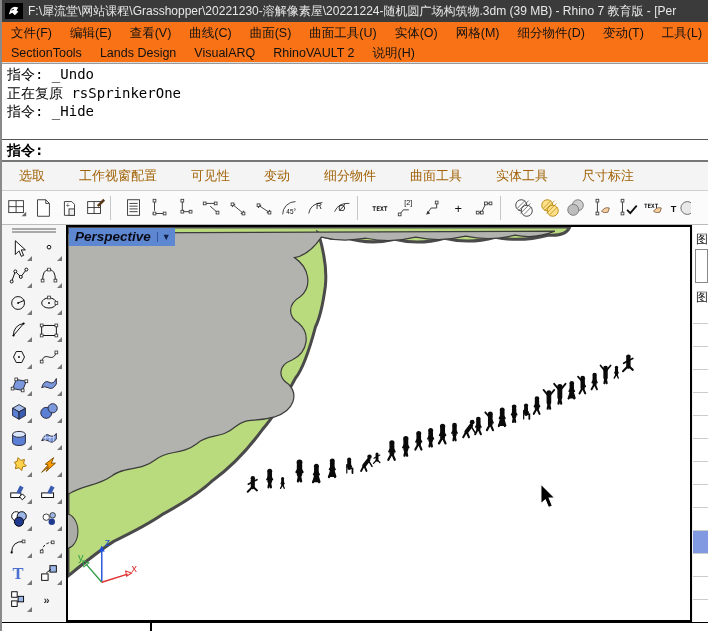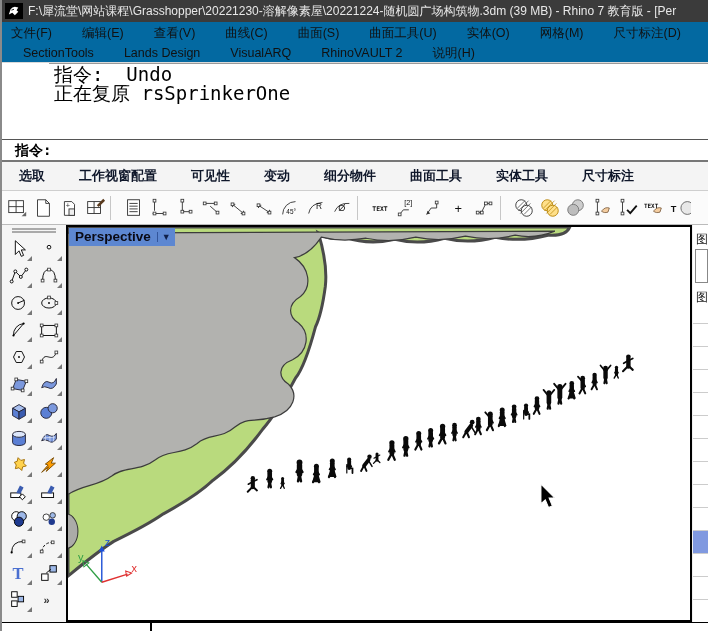--- a/index.html
+++ b/index.html
@@ -7,36 +7,36 @@
     font-family:"Liberation Sans", sans-serif; background:#fff; }
   .window { width:708px; height:631px; display:flex; flex-direction:column; border-left:2px solid #8a8a8a; }
 
   
   .titlebar { height:22px; background:#3b3b3b; color:#e8e8e8; display:flex; align-items:center;
     font-size:12px; white-space:nowrap; overflow:hidden; flex:0 0 auto; }
   .app-icon { width:18px; height:16px; margin:0 5px 0 3px; background:#000; display:inline-flex;
     align-items:center; justify-content:center; flex:0 0 auto; }
 
   
-  .menubar { height:22px; background:#0369a1; display:flex; align-items:center; font-size:12.5px;
-    color:#111; white-space:nowrap; overflow:hidden; flex:0 0 auto;gap:12px; }
-  .menubar.second { height:19px; border-bottom:1px solid #d9d9d9;padding-left:12px; }
+  .menubar { height:22px; background:#f97316; display:flex; align-items:center; font-size:12.5px;
+    color:#111; white-space:nowrap; overflow:hidden; flex:0 0 auto; }
+  .menubar.second { height:19px; border-bottom:1px solid #d9d9d9; }
   .menu-item { padding:0 9px; cursor:default; }
 
   
   .cmd-history { height:76px; background:#fff; border-top:1px solid #999; padding:1px 14px 0 5px;
-    font-size:19px; color:#000; overflow:hidden; flex:0 0 auto;margin-left:47px; }
+    font-size:14px; color:#000; overflow:hidden; flex:0 0 auto; }
   .cmd-line { line-height:18.5px; white-space:nowrap; font-family:"DejaVu Sans Mono","Liberation Sans",monospace; }
   .cmd-prompt { height:23px; background:#fff; border-top:1px solid #555; border-bottom:2px solid #777;
-    font-weight:bold; font-size:14px; padding-left:13px; line-height:20px;
+    font-weight:bold; font-size:14px; padding-left:5px; line-height:20px;
     font-family:"DejaVu Sans Mono","Liberation Sans",monospace; flex:0 0 auto; }
 
   
   .tabbar { height:29px; background:#f4f4f4; border-bottom:1px solid #cfcfcf; display:flex;
-    align-items:center; font-size:13px; font-weight:bold; color:#0f172a; overflow:hidden; flex:0 0 auto; }
+    align-items:center; font-size:13px; font-weight:normal; color:#a16207; overflow:hidden; flex:0 0 auto; }
   .tab { padding:0 17px; cursor:default; }
 
   
   .toolbar { height:34px; background:#fbfbfb; border-bottom:1px solid #bbb; display:flex;
     align-items:center; padding-left:2px; overflow:hidden; flex:0 0 auto; }
   .tbtn { width:26px; height:28px; display:inline-flex; align-items:center; justify-content:center;
     position:relative; flex:0 0 auto; }
   .tsep { width:9px; height:24px; border-left:1px solid #c7c7c7; margin:0 2px; flex:0 0 auto; }
 
   
@@ -44,21 +44,21 @@
   .sidebar { width:64px; background:#f5f5f5; padding-top:2px; flex:0 0 auto; }
   .sb-grip { width:44px; margin:1px auto 3px auto; border-top:2px solid #aaa; border-bottom:2px solid #aaa; height:5px; }
   .sb-grid { display:grid; grid-template-columns:28px 28px; justify-content:center; gap:1px 2px; }
   .sb-cell { width:28px; height:26px; display:flex; align-items:center; justify-content:center; position:relative; }
   .sb-cell .fly { position:absolute; right:1px; bottom:1px; width:0; height:0;
     border-left:5px solid transparent; border-bottom:5px solid #777; }
 
   .viewport { flex:1 1 auto; position:relative; border:2px solid #000; background:#fff; min-width:0; }
   .viewport svg.scene { position:absolute; left:0; top:0; width:100%; height:100%; }
   .vp-label { position:absolute; left:1px; top:1px; background:#5d87d1; color:#0a0a14;
-    font-size:13.5px; font-weight:bold; padding:1px 4px 2px 6px; display:flex; align-items:center; gap:6px; }
+    font-size:13.5px; font-weight:bold; padding:1px 4px 2px 6px; display:flex; align-items:center; gap:6px;font-style:italic; }
   .vp-caret { border-left:1px solid #33559a; padding-left:4px; font-size:9px; color:#10204a; }
 
   .rightpanel { width:16px; background:#fff; border-left:1px solid #f0f0f0; position:relative;
     font-size:12px; color:#222; overflow:hidden; flex:0 0 auto; }
   .rp-label { position:absolute; left:3px; white-space:nowrap; }
   .rp-rows { position:absolute; left:0; right:0; }
   .rp-row { height:23px; border-top:1px solid #ccc; }
   .rp-row.sel { background:#8099e0; }
   .rp-box { position:absolute; left:2px; right:0; border:1px solid #888; height:34px; }
 
@@ -81,35 +81,36 @@
 
   <div class="menubar" id="menubar1">
       <span class="menu-item">文件(F)</span>
       <span class="menu-item">编辑(E)</span>
       <span class="menu-item">查看(V)</span>
       <span class="menu-item">曲线(C)</span>
       <span class="menu-item">曲面(S)</span>
       <span class="menu-item">曲面工具(U)</span>
       <span class="menu-item">实体(O)</span>
       <span class="menu-item">网格(M)</span>
-      <span class="menu-item">尺寸标注(D)</span>
+      <span class="menu-item">细分物件(D)</span>
       <span class="menu-item">变动(T)</span>
       <span class="menu-item">工具(L)</span>
     </div>
   <div class="menubar second" id="menubar2">
       <span class="menu-item">SectionTools</span>
       <span class="menu-item">Lands Design</span>
       <span class="menu-item">VisualARQ</span>
       <span class="menu-item">RhinoVAULT 2</span>
       <span class="menu-item">说明(H)</span>
     </div>
 
   <div class="cmd-history" id="cmdHistory">
       <div class="cmd-line">指令: _Undo</div>
       <div class="cmd-line">正在复原 rsSprinkerOne</div>
+      <div class="cmd-line">指令: _Hide</div>
     </div>
   <div class="cmd-prompt">
     <span>指令:</span>
   </div>
 
   <div class="tabbar" id="tabbar">
       <span class="tab">选取</span>
       <span class="tab">工作视窗配置</span>
       <span class="tab">可见性</span>
       <span class="tab">变动</span>

